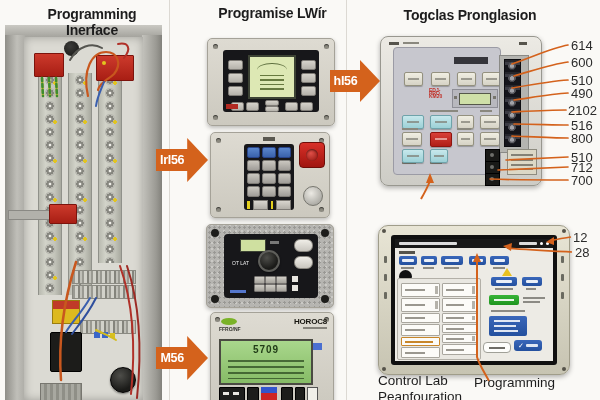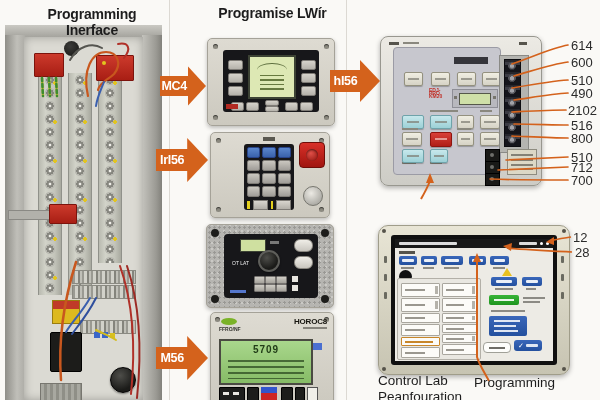--- a/index.html
+++ b/index.html
@@ -117,20 +117,21 @@
   .cdot{position:absolute;width:4px;height:4px;border-radius:50%;background:#55534a;}
   svg.overlay{position:absolute;left:0;top:0;z-index:5;pointer-events:none;}
 </style>
 </head>
 <body>
 
 <div id="stage">
 
   <div class="abs hdr" style="left:210px;top:5px;width:125px;">Programise LWír</div>
   <div class="abs hdr" style="left:22px;top:6px;width:140px;">Programming Inerface</div>
+  <div class="abs hdr" style="left:400px;top:7px;width:140px;">Togclas Pronglasion</div>
 
   <div class="abs sep" style="left:169px;"></div>
   <div class="abs sep" style="left:346px;"></div>
 
   <div class="abs cab">
     <div class="cab-top"></div>
     <div class="cab-l"></div>
     <div class="cab-r"></div>
     <div class="cab-int">
       <div class="din" style="left:14px;top:36px;height:222px;"></div>
@@ -386,24 +387,20 @@
 
   <div class="abs num" style="left:573px;top:230px;">12</div>
   <div class="abs num" style="left:575px;top:245px;">28</div>
 
   <div class="abs cap" style="left:378px;top:373px;line-height:15.5px;">
     <div>Control Lab</div>
     <div>Peanfouration</div>
   </div>
   <div class="abs cap" style="left:474px;top:375px;">Programming</div>
 
-  <div class="abs arrow" style="left:160px;top:66px;width:46px;height:40px;">
-    <div class="a-tail">MC4</div>
-    <div class="a-head"></div>
-  </div>
   <div class="abs arrow" style="left:156px;top:138px;width:52px;height:44px;">
     <div class="a-tail">Irl56</div>
     <div class="a-head"></div>
   </div>
   <div class="abs arrow" style="left:156px;top:336px;width:52px;height:44px;">
     <div class="a-tail">M56</div>
     <div class="a-head"></div>
   </div>
   <div class="abs arrow" style="left:330px;top:60px;width:50px;height:42px;">
     <div class="a-tail">hI56</div>

